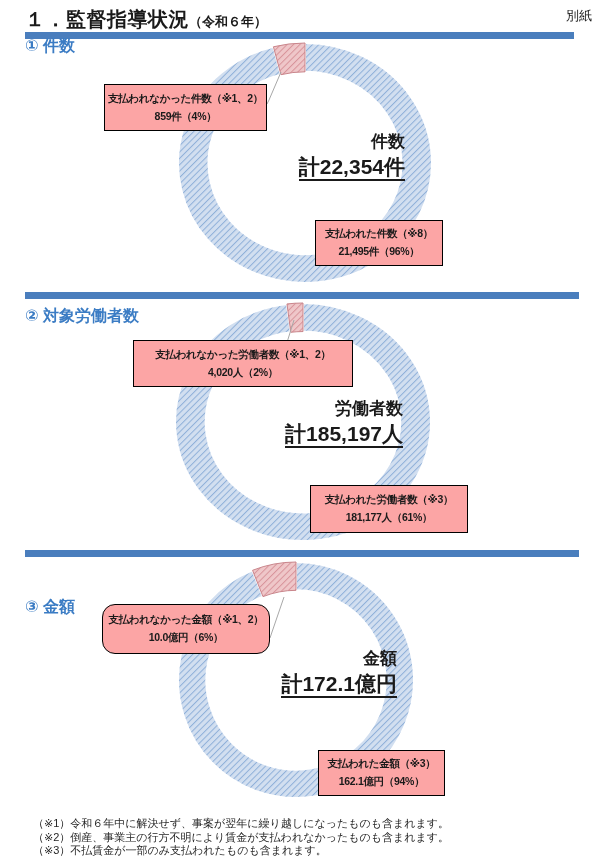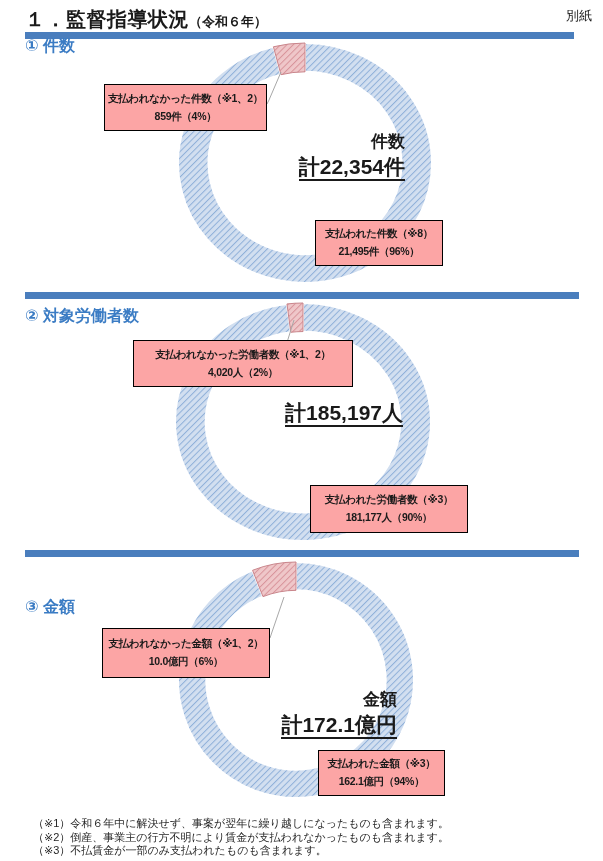--- a/index.html
+++ b/index.html
@@ -24,33 +24,33 @@
   #h3{left:25px;top:565px;margin-top:32px;}
   
   #donuts{position:absolute;left:0;top:0;}
   
   .center-label{text-align:right;line-height:1.25;}
   .cl1{font-size:17px;font-weight:bold;}
   .cl2{font-size:21px;font-weight:bold;margin-top:2px;}
   .und{border-bottom:2px solid #1a1a1a;padding-bottom:1px;}
   #c1{left:205px;top:131px;width:200px;}
   #c2{left:203px;top:398px;width:200px;}
-  #c3{left:197px;top:689px;width:200px;}
+  #c3{left:197px;top:648px;width:200px;}
   
   .callout{
     background:#fca5a5;border:1px solid #000;box-sizing:border-box;
     display:flex;flex-direction:column;justify-content:center;align-items:center;
     gap:4px;text-align:center;font-weight:bold;font-size:10.5px;
     letter-spacing:-0.3px;white-space:nowrap;
   }
   #b1a{left:104px;top:84px;width:163px;height:47px;}
   #b1b{left:315px;top:220px;width:128px;height:46px;}
   #b2a{left:97px;top:340px;width:220px;height:47px;margin-left:36px;}
   #b2b{left:310px;top:485px;width:158px;height:48px;}
-  #b3a{left:102px;top:628px;width:168px;height:50px;}
+  #b3a{left:102px;top:604px;width:168px;height:50px;border-radius:13px;}
   #b3b{left:318px;top:750px;width:127px;height:46px;}
   
   #foot{left:33px;top:817px;font-size:11px;line-height:13.5px;color:#262626;white-space:nowrap;}
 </style>
 </head>
 <body>
 
 <div id="page">
 
   <svg id="donuts" width="603" height="861" viewBox="0 0 603 861">
@@ -91,29 +91,30 @@
     <div>859件（4%）</div>
   </div>
   <div class="abs callout" id="b1b">
     <div>支払われた件数（※8）</div>
     <div>21,495件（96%）</div>
   </div>
   <div class="abs bar" id="bar1" style="background: rgb(74, 126, 189);"></div>
 
   <div class="abs heading" id="h2" style="color: rgb(59, 124, 196);">② 対象労働者数</div>
   <div class="abs center-label" id="c2">
+    <div class="cl1">労働者数</div>
     <div class="cl2"><span class="und">計185,197人</span></div>
   </div>
   <div class="abs callout" id="b2a">
     <div>支払われなかった労働者数（※1、2）</div>
     <div>4,020人（2%）</div>
   </div>
   <div class="abs callout" id="b2b">
     <div>支払われた労働者数（※3）</div>
-    <div>181,177人（90%）</div>
+    <div>181,177人（61%）</div>
   </div>
   <div class="abs bar" id="bar2" style="background: rgb(74, 126, 189);"></div>
 
   <div class="abs heading" id="h3" style="color: rgb(59, 124, 196);">③ 金額</div>
   <div class="abs center-label" id="c3">
     <div class="cl1">金額</div>
     <div class="cl2"><span class="und">計172.1億円</span></div>
   </div>
   <div class="abs callout" id="b3a">
     <div>支払われなかった金額（※1、2）</div>

